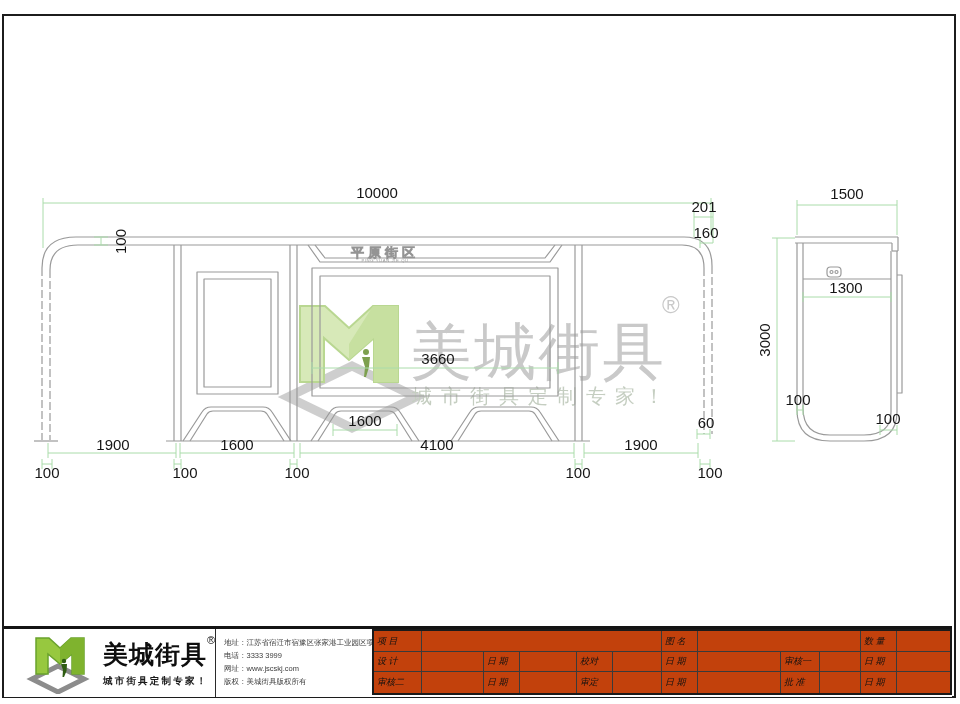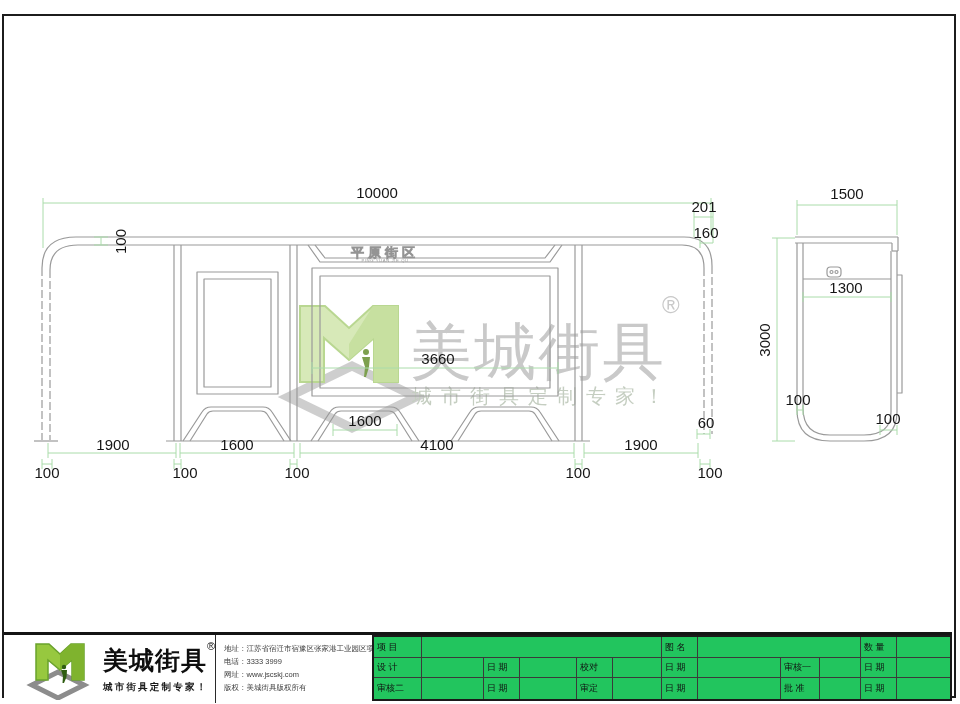--- a/index.html
+++ b/index.html
@@ -1,32 +1,32 @@
 <!DOCTYPE html>
 <html><head>
 <meta charset="utf-8">
 <style>
   html,body{margin:0;padding:0;background:#ffffff;}
   .page{position:relative;width:960px;height:704px;background:#fff;overflow:hidden;
         font-family:"Liberation Sans",sans-serif;}
   .frame{position:absolute;left:2px;top:14px;width:950px;height:680px;border:2px solid #1c1c1c;}
   svg text{font-family:"Liberation Sans",sans-serif;}
   .dimtxt{fill:#151515;font-size:15px;}
-  .titlebar{position:absolute;left:4px;top:626px;width:948px;height:68px;border-top:3px solid #141414;background:#fff;margin-top:6px;}
+  .titlebar{position:absolute;left:4px;top:626px;width:948px;height:68px;border-top:3px solid #141414;background:#fff;}
   .logoarea{position:absolute;left:0;top:0;width:211px;height:68px;}
   .logosvg{position:absolute;left:16px;top:3px;}
   .brandwrap{position:absolute;left:99px;top:9px;white-space:nowrap;}
   .brand{font-size:25px;font-weight:bold;color:#0e0e0e;letter-spacing:1px;}
   .reg{font-size:11px;color:#0e0e0e;vertical-align:top;position:relative;top:-4px;}
   .slogan{margin-top:4px;font-size:9.5px;font-weight:bold;letter-spacing:2.2px;color:#1a1a1a;}
   .vdiv{position:absolute;left:211px;top:0;width:1px;height:68px;background:#2a2a2a;}
   .contact{position:absolute;left:220px;top:7px;width:146px;font-size:7.5px;color:#3c3c3c;line-height:13px;white-space:nowrap;}
   .ttable{position:absolute;left:368px;top:0;width:576px;height:62px;border:2px solid #1a1a1a;
           display:grid;grid-template-columns:48px 62px 36px 57px 36px 49px 36px 83px 39px 41px 36px 53px;
-          grid-template-rows:21px 20px 21px;background:#22c55e;}
+          grid-template-rows:21px 20px 21px;background:#c2410c;font-style:italic;}
   .tc{border-right:1px solid #3a3a3a;border-bottom:1px solid #3a3a3a;box-sizing:border-box;
       font-size:9px;color:#111;display:flex;align-items:center;padding-left:3px;overflow:hidden;}
   .tc.last{border-right:none;}
   .tc.bot{border-bottom:none;}
 </style>
 </head>
 <body>
 
 <div class="page">
   <div class="frame"></div>

